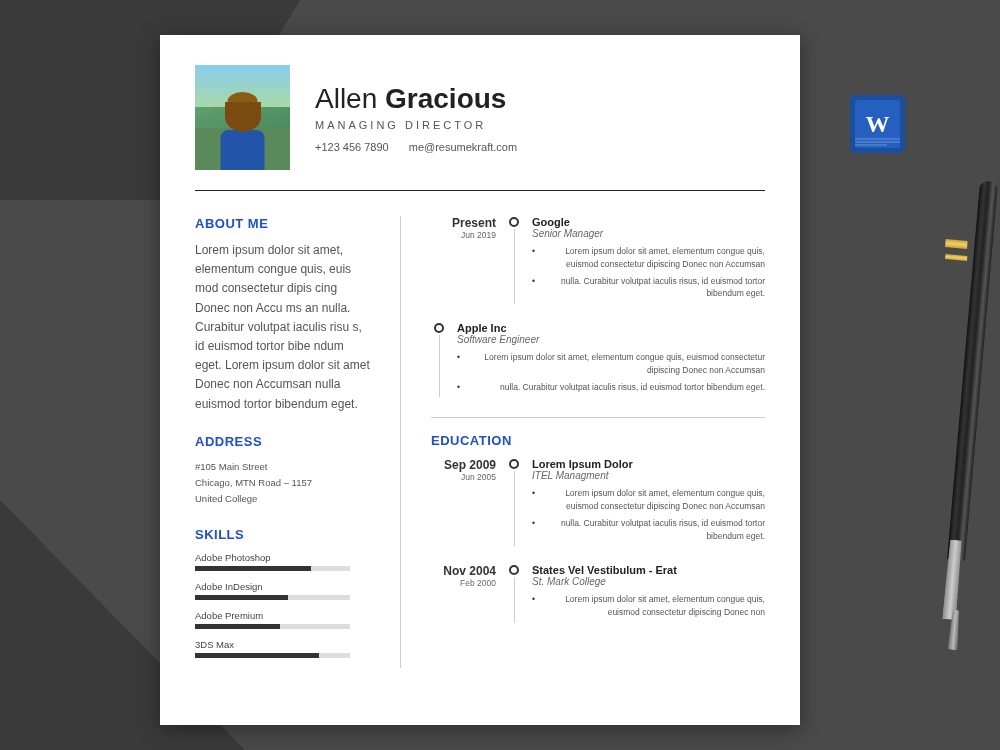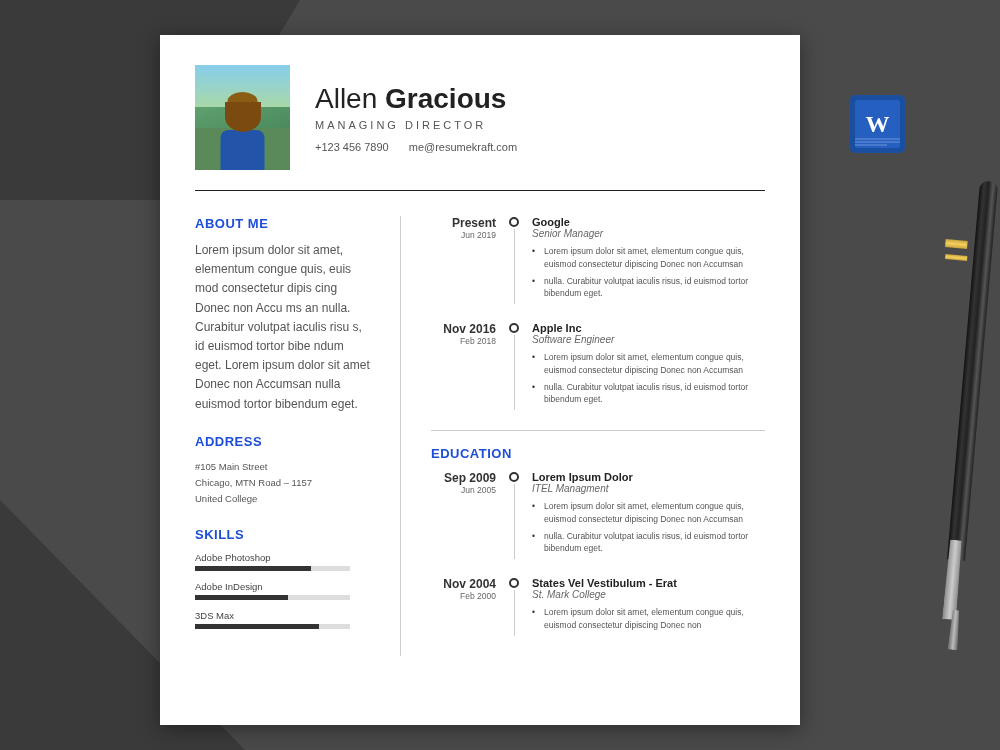--- a/index.html
+++ b/index.html
@@ -285,20 +285,21 @@
     }
     .timeline-role {
       font-size: 10px;
       color: #666;
       font-style: italic;
       margin-bottom: 6px;
     }
     .timeline-bullets {
       list-style: none;
       padding: 0;
+      text-align: right;
     }
     .timeline-bullets li {
       font-size: 8.5px;
       color: #555;
       line-height: 1.5;
       margin-bottom: 4px;
       padding-left: 12px;
       position: relative;
     }
     .timeline-bullets li::before {
@@ -397,20 +398,26 @@
             <div class="skill-bar-fill" style="width:75%"></div>
           </div>
         </div>
         <div class="skill-item">
           <div class="skill-name">Adobe InDesign</div>
           <div class="skill-bar-bg">
             <div class="skill-bar-fill" style="width:60%"></div>
           </div>
         </div>
         <div class="skill-item">
+          <div class="skill-name">Adobe Premium</div>
+          <div class="skill-bar-bg">
+            <div class="skill-bar-fill" style="width:55%"></div>
+          </div>
+        </div>
+        <div class="skill-item">
           <div class="skill-name">3DS Max</div>
           <div class="skill-bar-bg">
             <div class="skill-bar-fill" style="width:80%"></div>
           </div>
         </div>
       </div>
     </div>
 
     <div class="col-divider"></div>
 
@@ -431,24 +438,20 @@
             <div class="timeline-company">Google</div>
             <div class="timeline-role">Senior Manager</div>
             <ul class="timeline-bullets">
               <li>Lorem ipsum dolor sit amet, elementum congue quis, euismod  consectetur dipiscing Donec non Accumsan</li>
               <li>nulla. Curabitur volutpat iaculis risus, id euismod tortor bibendum eget.</li>
             </ul>
           </div>
         </div>
 
         <div class="timeline-item">
-          <div class="timeline-dates">
-            <div class="timeline-date-present">Nov 2016</div>
-            <div class="timeline-date-from">Feb 2018</div>
-          </div>
           <div class="timeline-dot-col">
             <div class="timeline-dot"></div>
             <div class="timeline-line"></div>
           </div>
           <div class="timeline-content">
             <div class="timeline-company">Apple Inc</div>
             <div class="timeline-role">Software Engineer</div>
             <ul class="timeline-bullets">
               <li>Lorem ipsum dolor sit amet, elementum congue quis, euismod  consectetur dipiscing Donec non Accumsan</li>
               <li>nulla. Curabitur volutpat iaculis risus, id euismod tortor bibendum eget.</li>

